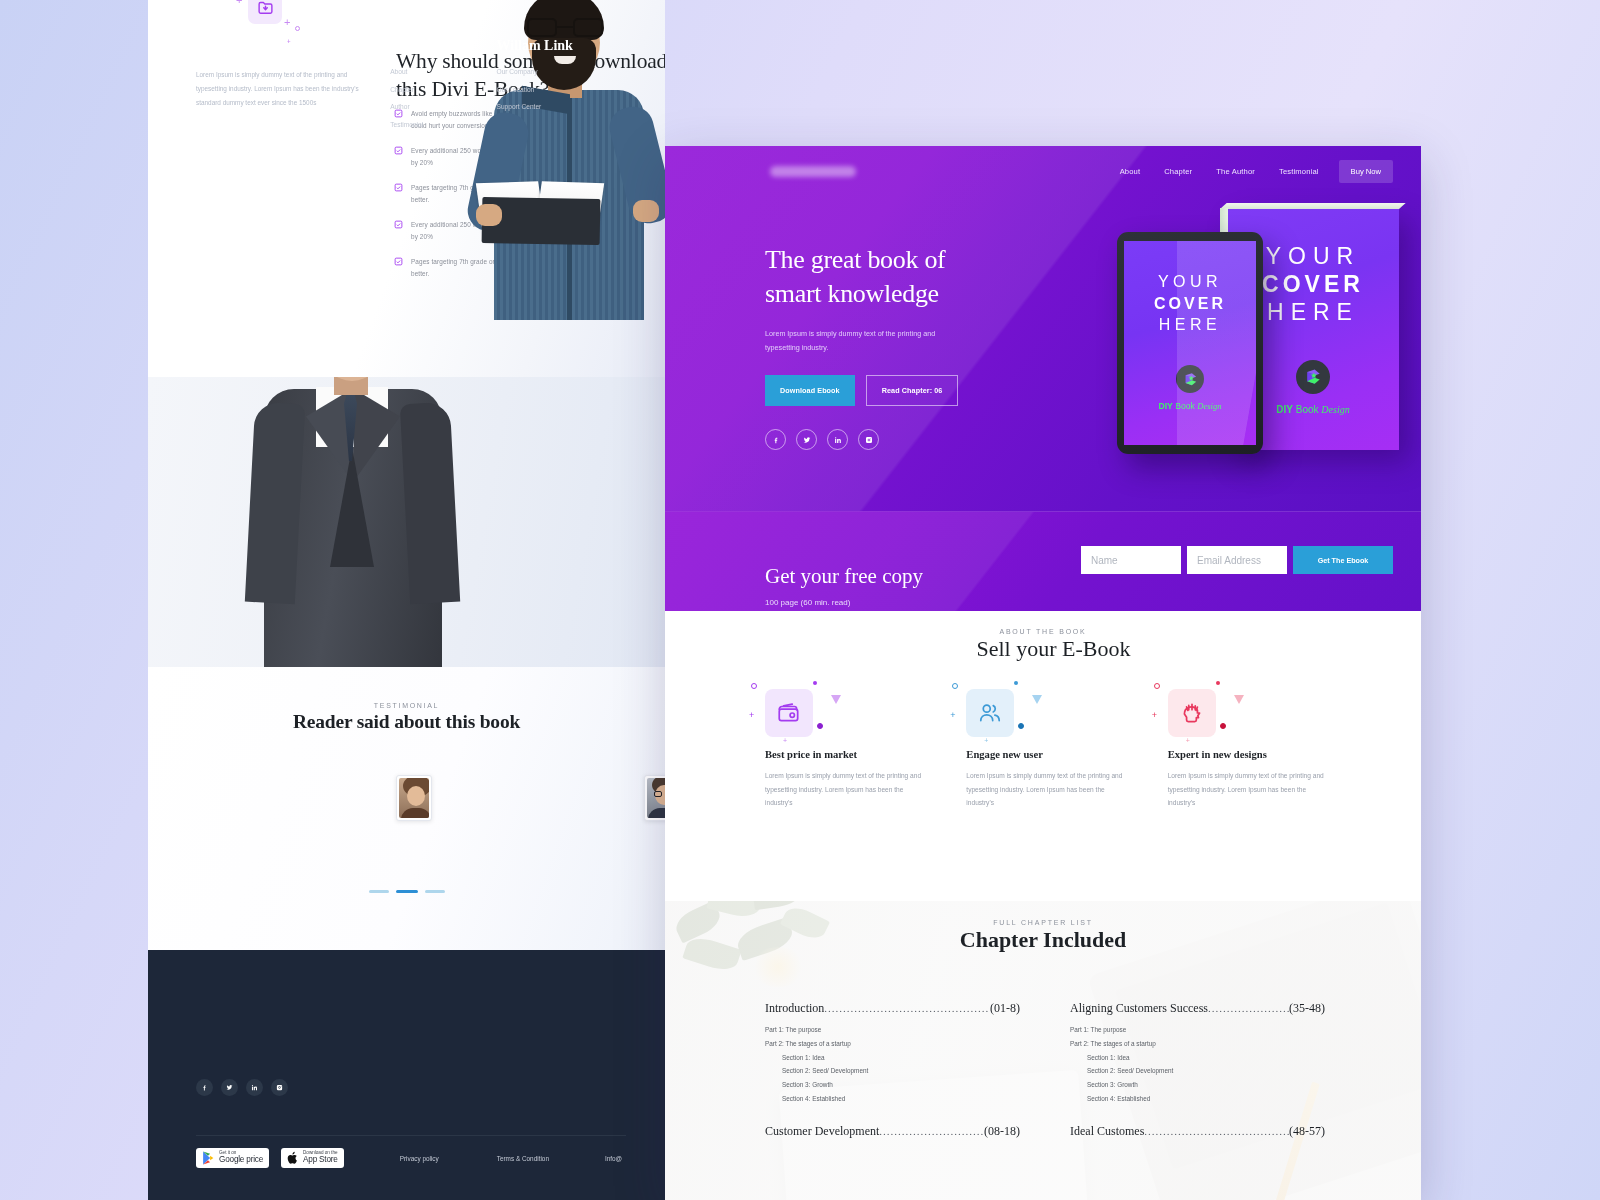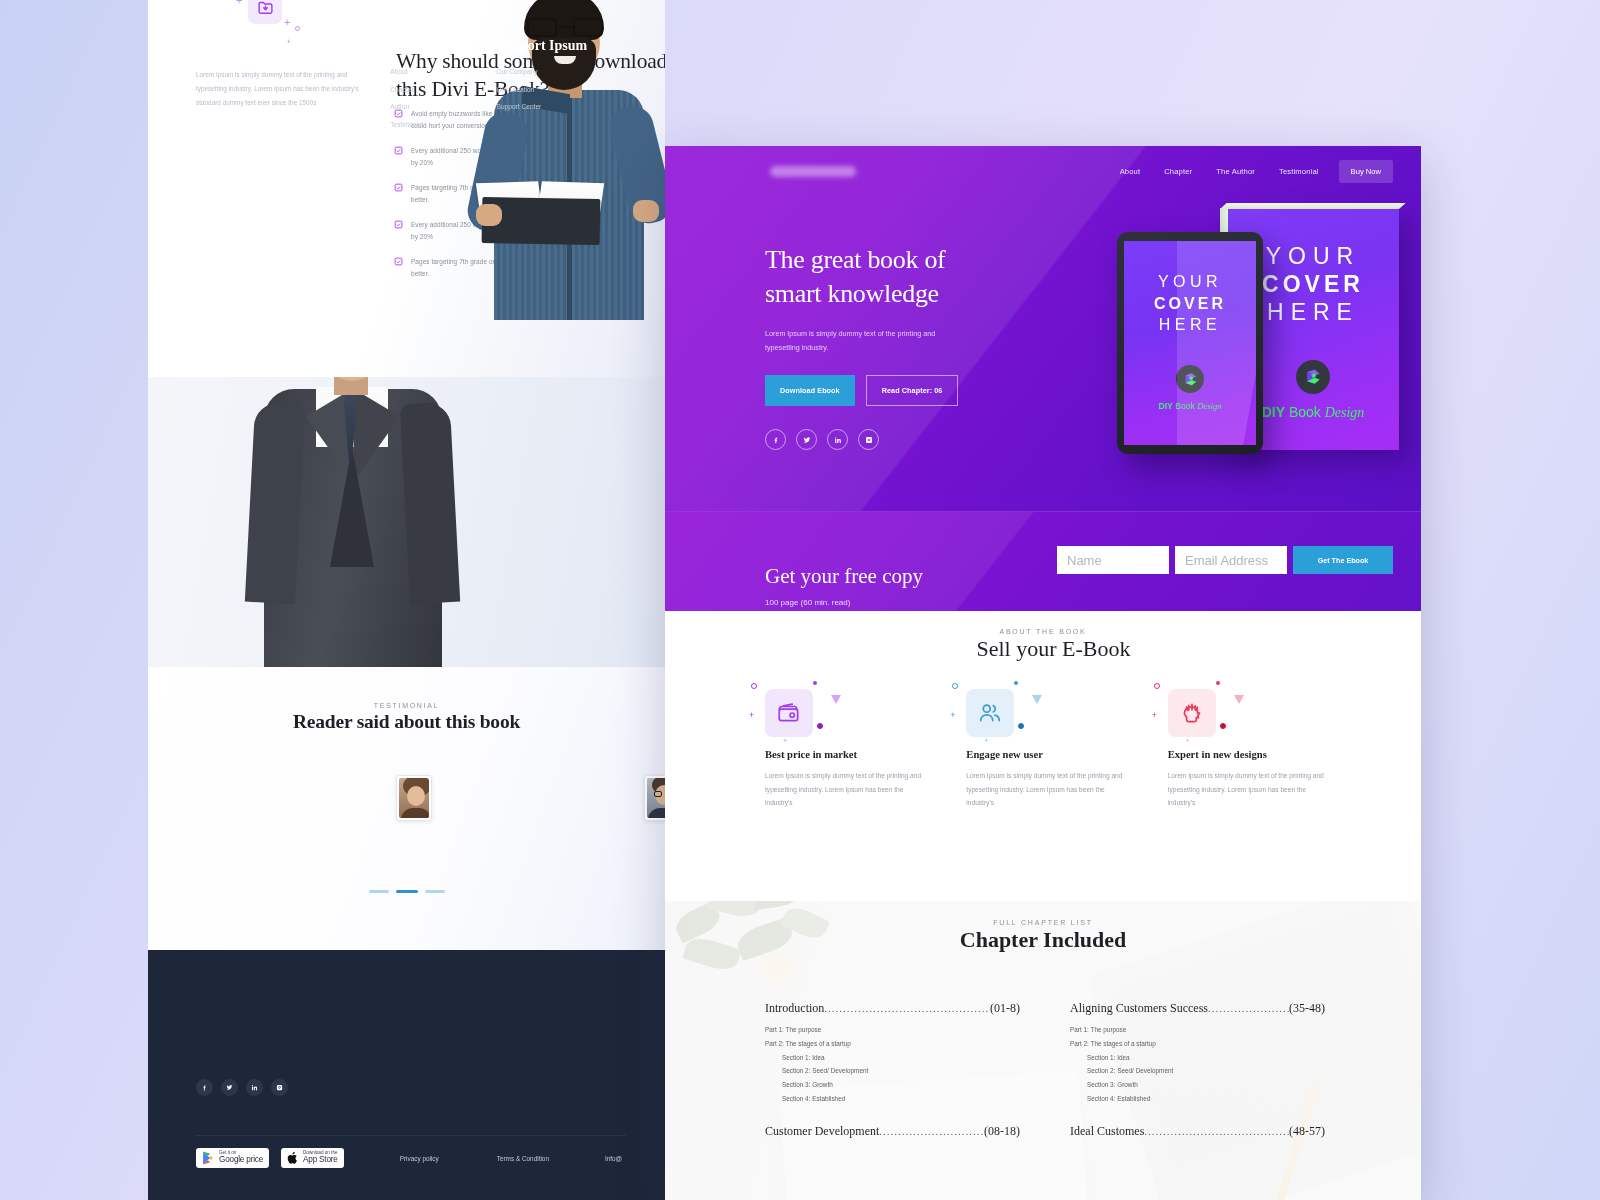--- a/index.html
+++ b/index.html
@@ -158,21 +158,21 @@
     background:linear-gradient(160deg,#7f3bf5 0%,#7a34f2 35%,#9a2ff5 75%,#a62ef4 100%);
     box-shadow:10px 12px 26px rgba(30,0,70,.35);}
   .bookcv .spine{position:absolute;left:-7px;top:0;width:8px;height:100%;background:linear-gradient(90deg,#cfe3cc,#e8f2e5);}
   .bookcv .top{position:absolute;left:-7px;top:-5px;width:179px;height:6px;background:linear-gradient(#f2f7ef,#d9e6d5);transform:skewX(-48deg);transform-origin:left bottom;}
   .bk-txt{position:absolute;left:0;top:34px;width:100%;text-align:center;color:#fff;}
   .bk-txt .r1{font-size:23px;letter-spacing:7px;line-height:1.22;}
   .bk-txt .r2{font-size:23px;letter-spacing:4px;font-weight:700;line-height:1.22;}
   .bk-txt .r3{font-size:23px;letter-spacing:7px;line-height:1.22;}
   .bk-logo{position:absolute;left:50%;top:152px;margin-left:-17px;width:34px;height:34px;border-radius:50%;background:#33383f;display:flex;align-items:center;justify-content:center;}
   .bk-logo svg{width:20px;height:20px;}
-  .bk-brand{position:absolute;left:0;top:196px;width:100%;text-align:center;font-size:14px;color:#3ff06a;}
+  .bk-brand{position:absolute;left:0;top:196px;width:100%;text-align:center;font-size:10px;color:#3ff06a;}
   .bk-brand b{font-weight:700;} .bk-brand em{font-family:"Liberation Serif",serif;font-style:italic;}
 
   .tab{position:absolute;left:18px;top:44px;width:146px;height:222px;background:linear-gradient(160deg,#2e3238,#1d2024);border-radius:11px;padding:9px 7px;
     box-shadow:10px 14px 28px rgba(20,0,60,.42);}
   .tab .scr{position:relative;width:100%;height:100%;background:linear-gradient(165deg,#7b3cf7 0%,#7734f3 40%,#9a2ff5 78%,#a82ef3 100%);overflow:hidden;}
   .tab .gloss{position:absolute;left:40%;top:-24px;width:120%;height:150%;background:linear-gradient(100deg,rgba(255,255,255,.14) 0%,rgba(255,255,255,.14) 50%,rgba(255,255,255,0) 50.4%);}
   .tab .tx{position:absolute;left:0;top:30px;width:100%;text-align:center;color:#fff;}
   .tab .tx .r1{font-size:16px;letter-spacing:4.5px;line-height:1.35;}
   .tab .tx .r2{font-size:16px;letter-spacing:3px;font-weight:700;line-height:1.35;}
   .tab .tx .r3{font-size:16px;letter-spacing:4.5px;line-height:1.35;}
@@ -182,21 +182,21 @@
 
   
   .band{position:relative;width:756px;height:100px;
     background:linear-gradient(128deg,#9215d8 0%,#8613d5 30%,#7412cf 55%,#6411c9 100%);
     border-top:1px solid rgba(255,255,255,.13);overflow:hidden;}
   .band::before{content:"";position:absolute;inset:0;background:linear-gradient(128deg,rgba(255,255,255,.07) 0%,rgba(255,255,255,.07) 44%,rgba(255,255,255,0) 44.4%);}
   .band-l{position:absolute;left:100px;top:28px;z-index:2;margin-top:24px;}
   .band-h{font-family:"Liberation Serif",serif;font-size:21px;color:#fff;font-weight:400;}
   .band-s{margin-top:9px;font-size:8px;color:#e9d9fb;}
   .band-f{position:absolute;right:28px;top:34px;display:flex;gap:6px;z-index:2;}
-  .band-f input{width:112px;height:28px;border:none;background:#fff;font-size:13px;color:#3a3f48;padding:0 10px;font-family:"Liberation Sans",sans-serif;}
+  .band-f input{width:100px;height:28px;border:none;background:#fff;font-size:10px;color:#3a3f48;padding:0 10px;font-family:"Liberation Sans",sans-serif;}
   .band-f input::placeholder{color:#b1b6bf;}
   .band-f button{width:100px;height:28px;border:none;background:#2a9fd8;color:#fff;font-size:7.2px;font-weight:700;}
 
   
   .about{position:relative;width:756px;height:290px;background:#fff;}
   .ab-lab{position:absolute;left:0;top:17px;width:100%;text-align:center;font-size:7px;letter-spacing:1.8px;color:#8c919c;}
   .ab-h{position:absolute;left:0;top:25px;width:100%;text-align:center;font-family:"Liberation Serif",serif;font-size:22px;color:#1d2126;padding-left:21px;}
   .feats{position:absolute;left:100px;top:78px;width:560px;display:flex;gap:44px;}
   .feat{width:158px;position:relative;}
   .ficon{position:relative;width:48px;height:48px;border-radius:8px;display:flex;align-items:center;justify-content:center;margin-bottom:12px;}
@@ -382,21 +382,21 @@
       <div class="lf-p">Lorem Ipsum is simply dummy text of the printing and typesetting industry. Lorem Ipsum has been the industry's standard dummy text ever since the 1500s</div>
     </div>
     <div class="lf-c2">
       <div class="lf-h">Our Link</div>
       <div class="lf-l">About</div>
       <div class="lf-l">Chapter</div>
       <div class="lf-l">Author</div>
       <div class="lf-l">Testimonial</div>
     </div>
     <div class="lf-c3">
-      <div class="lf-h">Support Ipsum</div>
+      <div class="lf-h">Willam Link</div>
       <div class="lf-l">Our Company</div>
       <div class="lf-l">Our Location</div>
       <div class="lf-l">Support Center</div>
     </div>
   </div>
 
   <div class="lf-soc">
     <i>
         <svg viewBox="0 0 24 24">
           <path d="M14 8h2V5h-2.5C11.6 5 10 6.6 10 8.5V11H8v3h2v8h3v-8h2.3l.7-3H13V9c0-.6.4-1 1-1z"></path>

